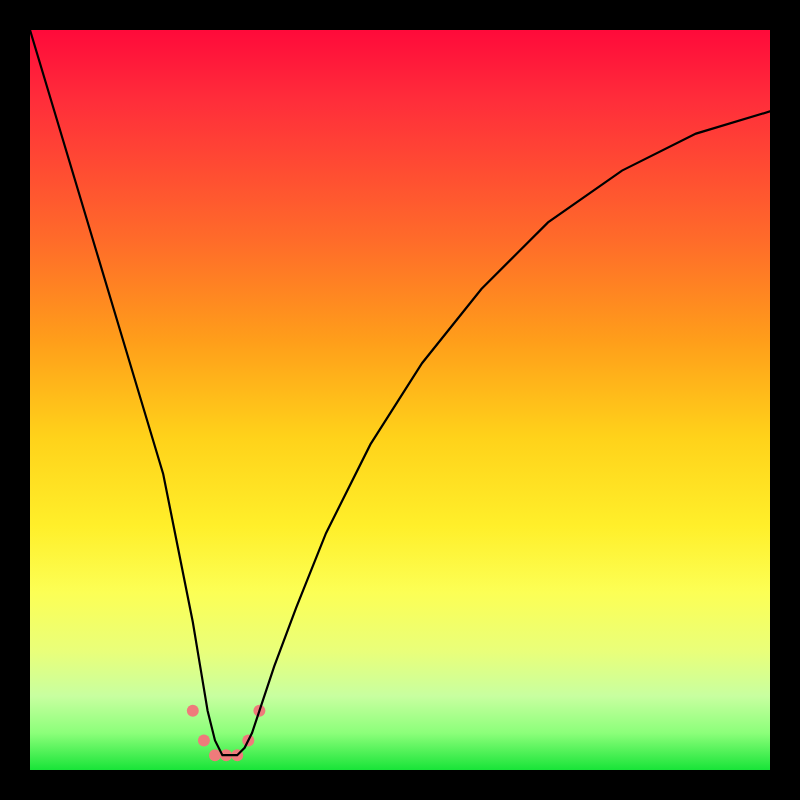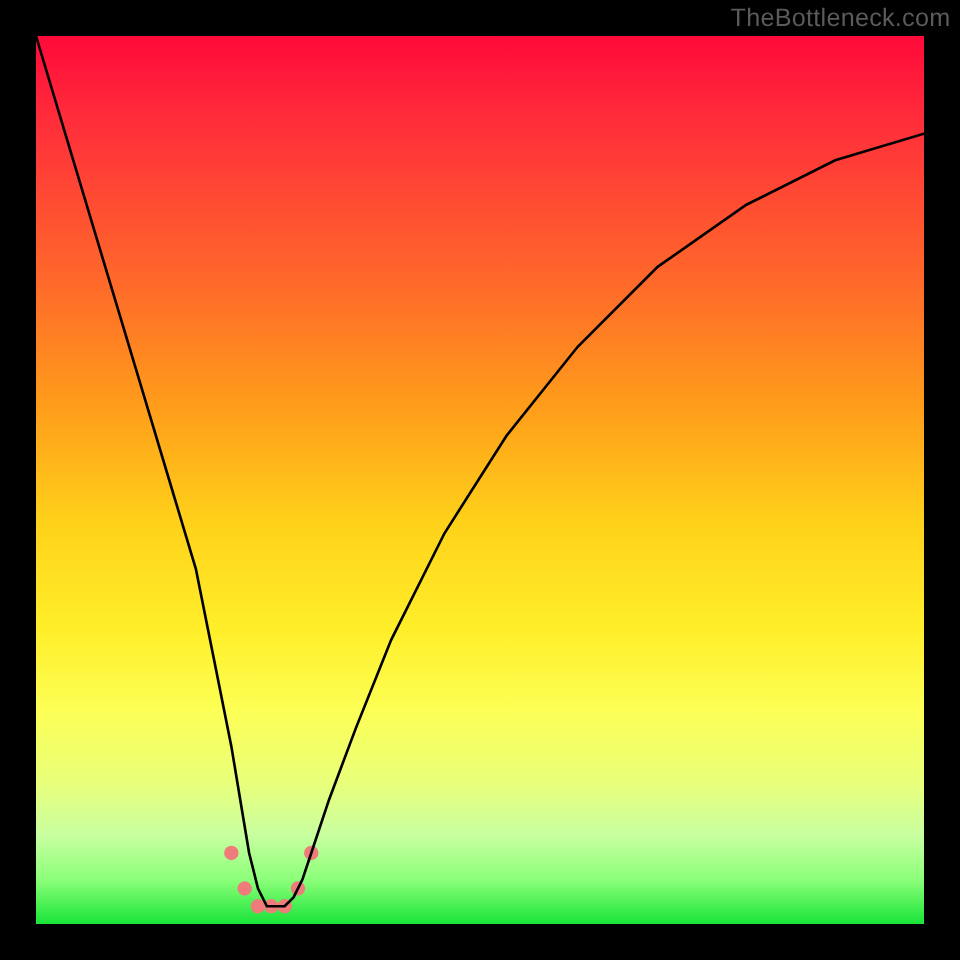--- a/index.html
+++ b/index.html
@@ -71,15 +71,14 @@
           <circle cx="196.1" cy="725.2" r="6" fill="#ef7b7b"></circle>
           <circle cx="207.2" cy="725.2" r="6" fill="#ef7b7b"></circle>
           <circle cx="218.3" cy="710.4" r="6" fill="#ef7b7b"></circle>
           <circle cx="229.4" cy="680.8" r="6" fill="#ef7b7b"></circle>
         </g>
       <path fill="none" stroke="#000000" stroke-width="2.2" stroke-linecap="round" d="M0.0 0.0 L22.2 74.0 L44.4 148.0 L66.6 222.0 L88.8 296.0 L111.0 370.0 L133.2 444.0 L148.0 518.0 L162.8 592.0 L170.2 636.4 L177.6 680.8 L185.0 710.4 L192.4 725.2 L199.8 725.2 L207.2 725.2 L214.6 717.8 L222.0 703.0 L229.4 680.8 L244.2 636.4 L266.4 577.2 L296.0 503.2 L340.4 414.4 L392.2 333.0 L451.4 259.0 L518.0 192.4 L592.0 140.6 L666.0 103.6 L740.0 81.4"></path>
     </svg>
 
   </div>
 
-  <div class="watermark">TheBottleneck.com</div>
 
 </div>
 
 </body></html>

